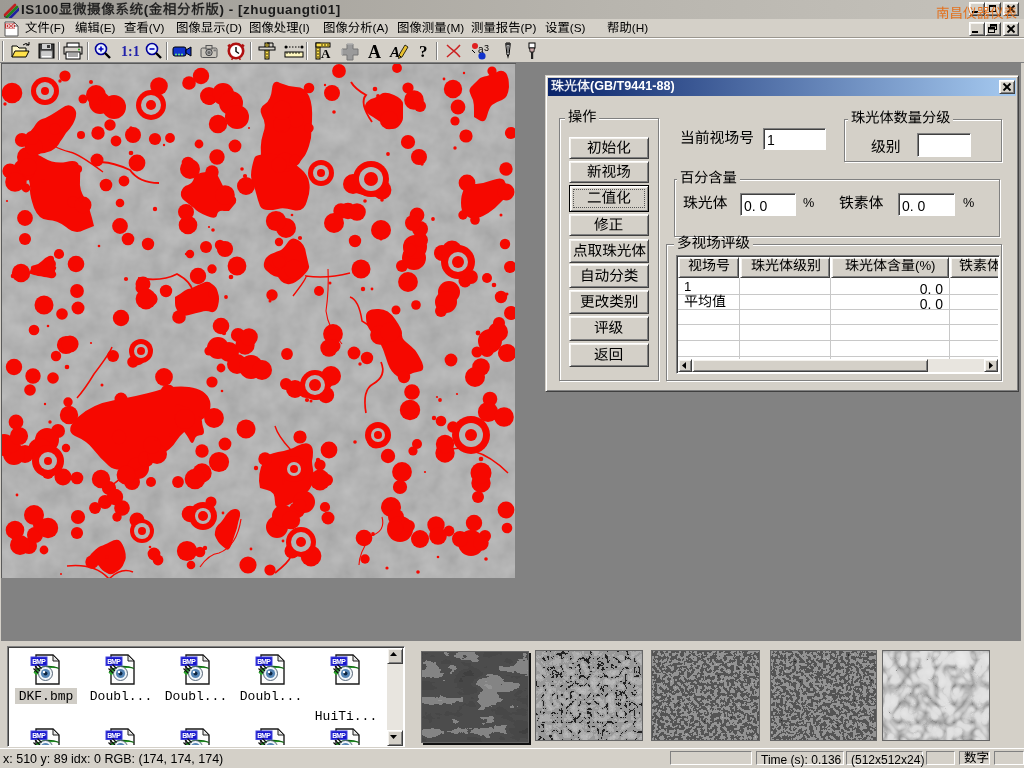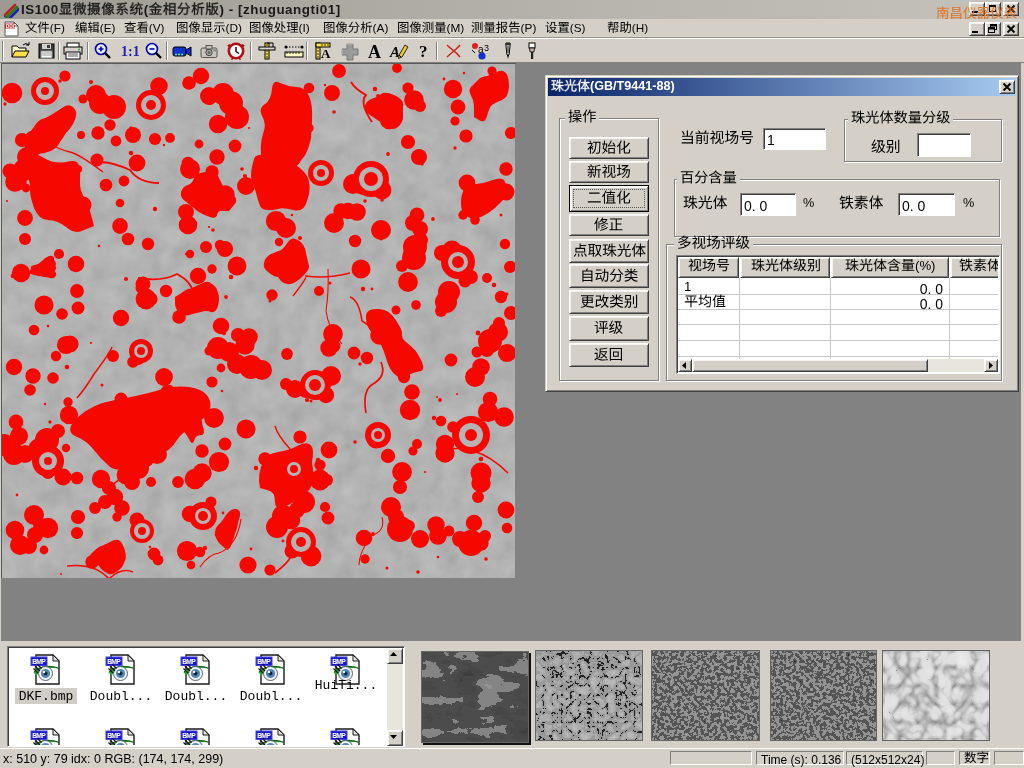--- a/index.html
+++ b/index.html
@@ -1180,21 +1180,21 @@
 <rect x="1" y="4" width="16" height="8.5" fill="#1818cc" stroke="#4444dd"></rect>
 <text x="2.2" y="10.8" font-family="Liberation Sans" font-size="6.8" font-weight="bold" fill="#fff" textLength="13.5">BMP</text>
 <path d="M3.5 19.5 C9 12 21 11 29.5 15.5 C22 14 11.5 15.5 6.5 22.5 z" fill="#2aa52a"></path>
 <path d="M4 19 C9 13 21 12 29 15.5" fill="none" stroke="#145c14" stroke-width="1"></path>
 <circle cx="15.5" cy="20.5" r="7" fill="#eef4f8" stroke="#445566" stroke-width="0.9"></circle>
 <circle cx="15.5" cy="20.5" r="4.6" fill="#5585b5"></circle>
 <circle cx="15.5" cy="20.5" r="2" fill="#0d2540"></circle>
 <circle cx="14" cy="19" r="1.2" fill="#fff"></circle>
 <path d="M5 13 l5 5 M3.5 15.5 l4.5 4.5 M7.5 11.5 l4 4" stroke="#111" stroke-width="1.2"></path>
   </svg>
-<div style="position:absolute;left:346px;top:678px;transform:translateX(-50%);font:13px 'Liberation Mono';white-space:pre">HuiTi...</div>
+<div style="position:absolute;left:346px;top:709px;transform:translateX(-50%);font:13px 'Liberation Mono';white-space:pre">HuiTi...</div>
 <div style="position:absolute;left:387px;top:648px;width:16px;height:98px;background:#e8e5df"></div>
 <div style="position:absolute;left:387px;top:648px;width:16px;height:16px;background:#d4d0c8;border:1px solid;border-color:#ffffff #404040 #404040 #ffffff;box-shadow:inset 1px 1px 0 #f4f2ee,inset -1px -1px 0 #808080;"></div>
 <svg style="position:absolute;left:387px;top:648px" width="16" height="16">
     <polygon points="3,8 6.5,4 10,8" fill="#000"></polygon>
   </svg>
 <div style="position:absolute;left:387px;top:730px;width:16px;height:16px;background:#d4d0c8;border:1px solid;border-color:#ffffff #404040 #404040 #ffffff;box-shadow:inset 1px 1px 0 #f4f2ee,inset -1px -1px 0 #808080;"></div>
 <svg style="position:absolute;left:387px;top:730px" width="16" height="16">
     <polygon points="3,5 6.5,9 10,5" fill="#000"></polygon>
   </svg>
 <svg style="position:absolute;left:421px;top:651px" width="108" height="92">
@@ -1278,21 +1278,21 @@
           <feFuncB type="table" tableValues="0.55 0.87 0.92 0.93"></feFuncB>
           <feFuncA type="linear" slope="0" intercept="1"></feFuncA>
         </feComponentTransfer>
       </filter>
     </defs>
     <rect width="108" height="91" fill="#888"></rect>
     <rect width="108" height="91" filter="url(#tf4)"></rect>
     <rect x="0.5" y="0.5" width="107" height="90" fill="none" stroke="#666" stroke-width="1"></rect>
   </svg>
 <div style="position:absolute;left:0;top:748px;width:1024px;height:20px;background:#d4d0c8;border-top:1px solid #fff"></div>
-<div style="position:absolute;left:3px;top:752px;font:12.5px 'Liberation Sans';color:#000">x: 510 y: 79  idx: 0  RGB: (174, 174, 299)</div>
+<div style="position:absolute;left:3px;top:752px;font:12.5px 'Liberation Sans';color:#000">x: 510 y: 89  idx: 0  RGB: (174, 174, 174)</div>
 <div style="position:absolute;left:670px;top:751px;width:82px;height:14px;background:#d4d0c8;border:1px solid;border-color:#808080 #ffffff #ffffff #808080"></div>
 <div style="position:absolute;left:756px;top:751px;width:88px;height:14px;background:#d4d0c8;border:1px solid;border-color:#808080 #ffffff #ffffff #808080"></div>
 <div style="position:absolute;left:761px;top:753px;font:12px 'Liberation Sans';color:#000">Time (s): 0.136</div>
 <div style="position:absolute;left:846px;top:751px;width:77px;height:14px;background:#d4d0c8;border:1px solid;border-color:#808080 #ffffff #ffffff #808080"></div>
 <div style="position:absolute;left:851px;top:753px;font:12px 'Liberation Sans';color:#000">(512x512x24)</div>
 <div style="position:absolute;left:926px;top:751px;width:29px;height:14px;background:#d4d0c8;border:1px solid;border-color:#808080 #ffffff #ffffff #808080"></div>
 <div style="position:absolute;left:959px;top:751px;width:31px;height:14px;background:#d4d0c8;border:1px solid;border-color:#808080 #ffffff #ffffff #808080"></div>
 <svg style="position:absolute;left:964.0px;top:752.0px;overflow:visible" width="27" height="16">
     <use href="#g64" fill="#000" transform="translate(0.00 10.00) scale(0.01250 -0.01250)"></use>
     <use href="#g72" fill="#000" transform="translate(12.50 10.00) scale(0.01250 -0.01250)"></use>

